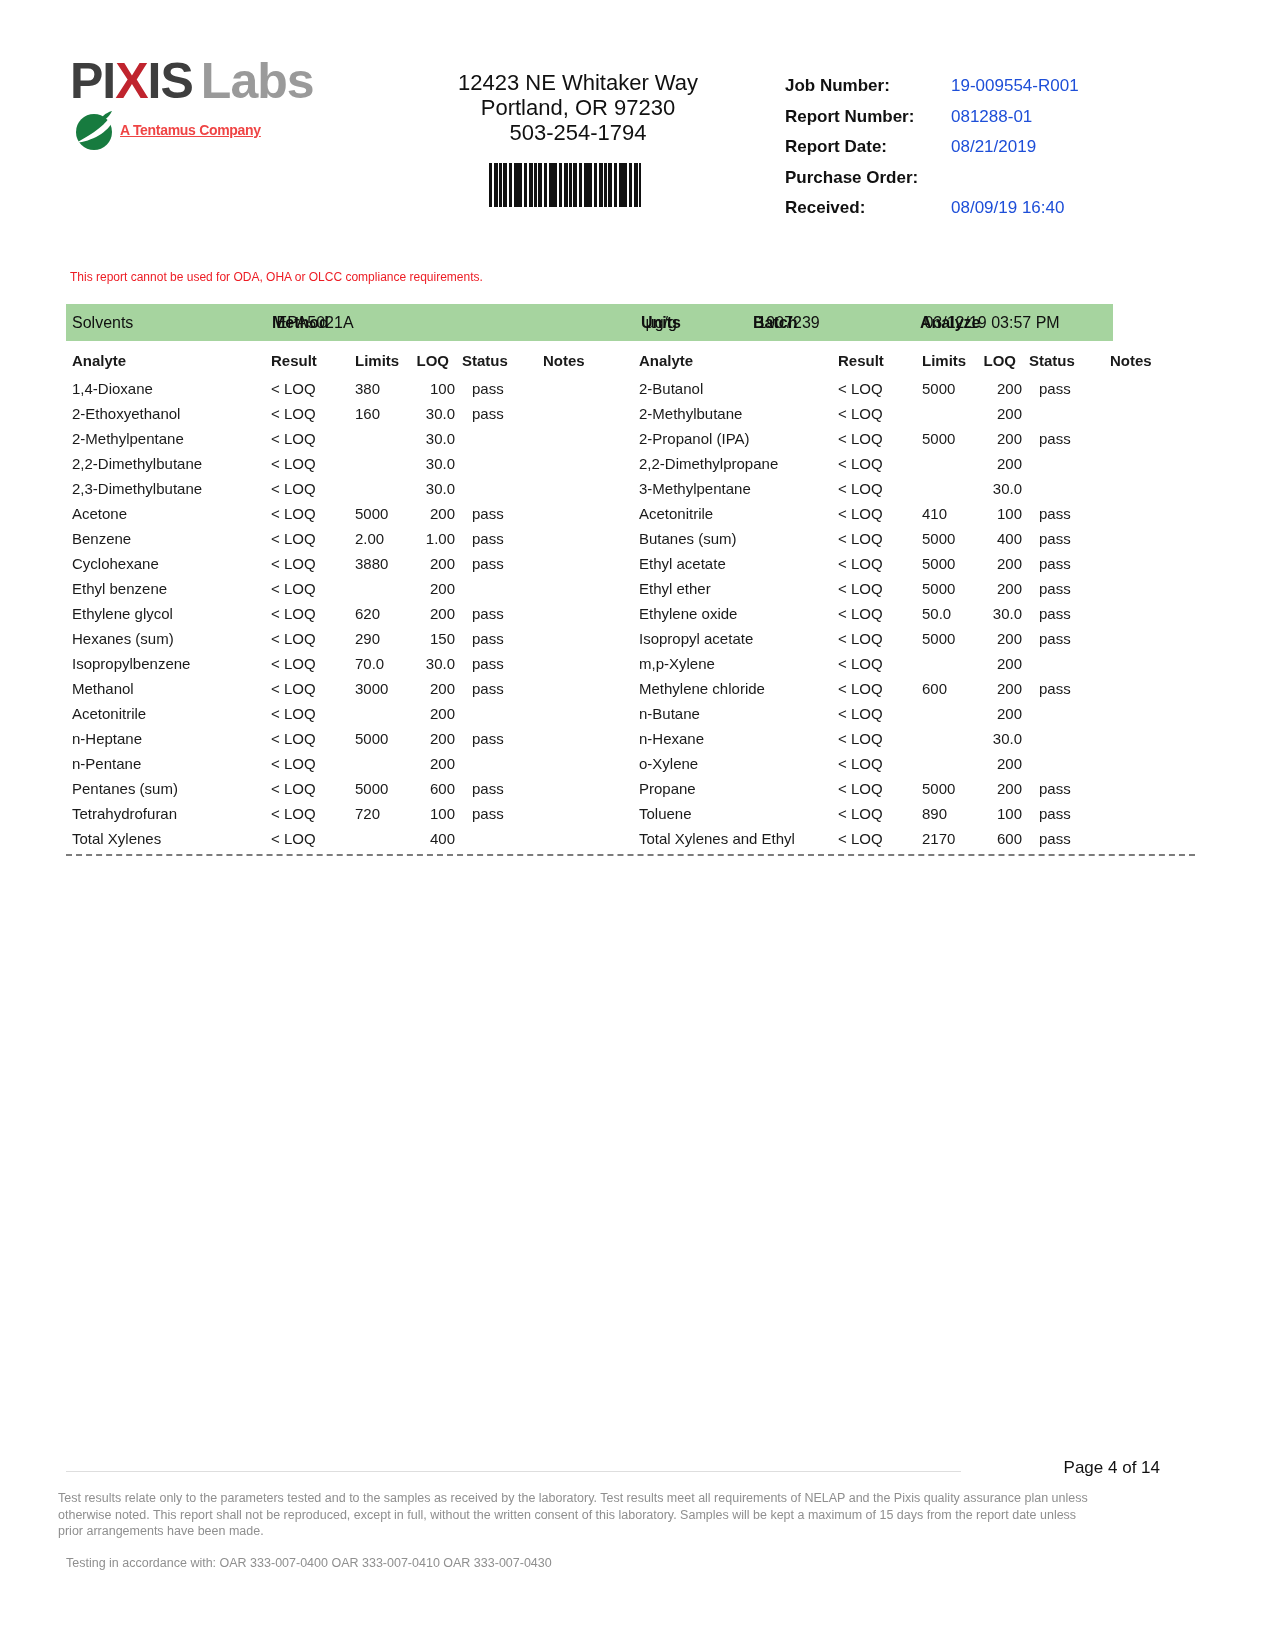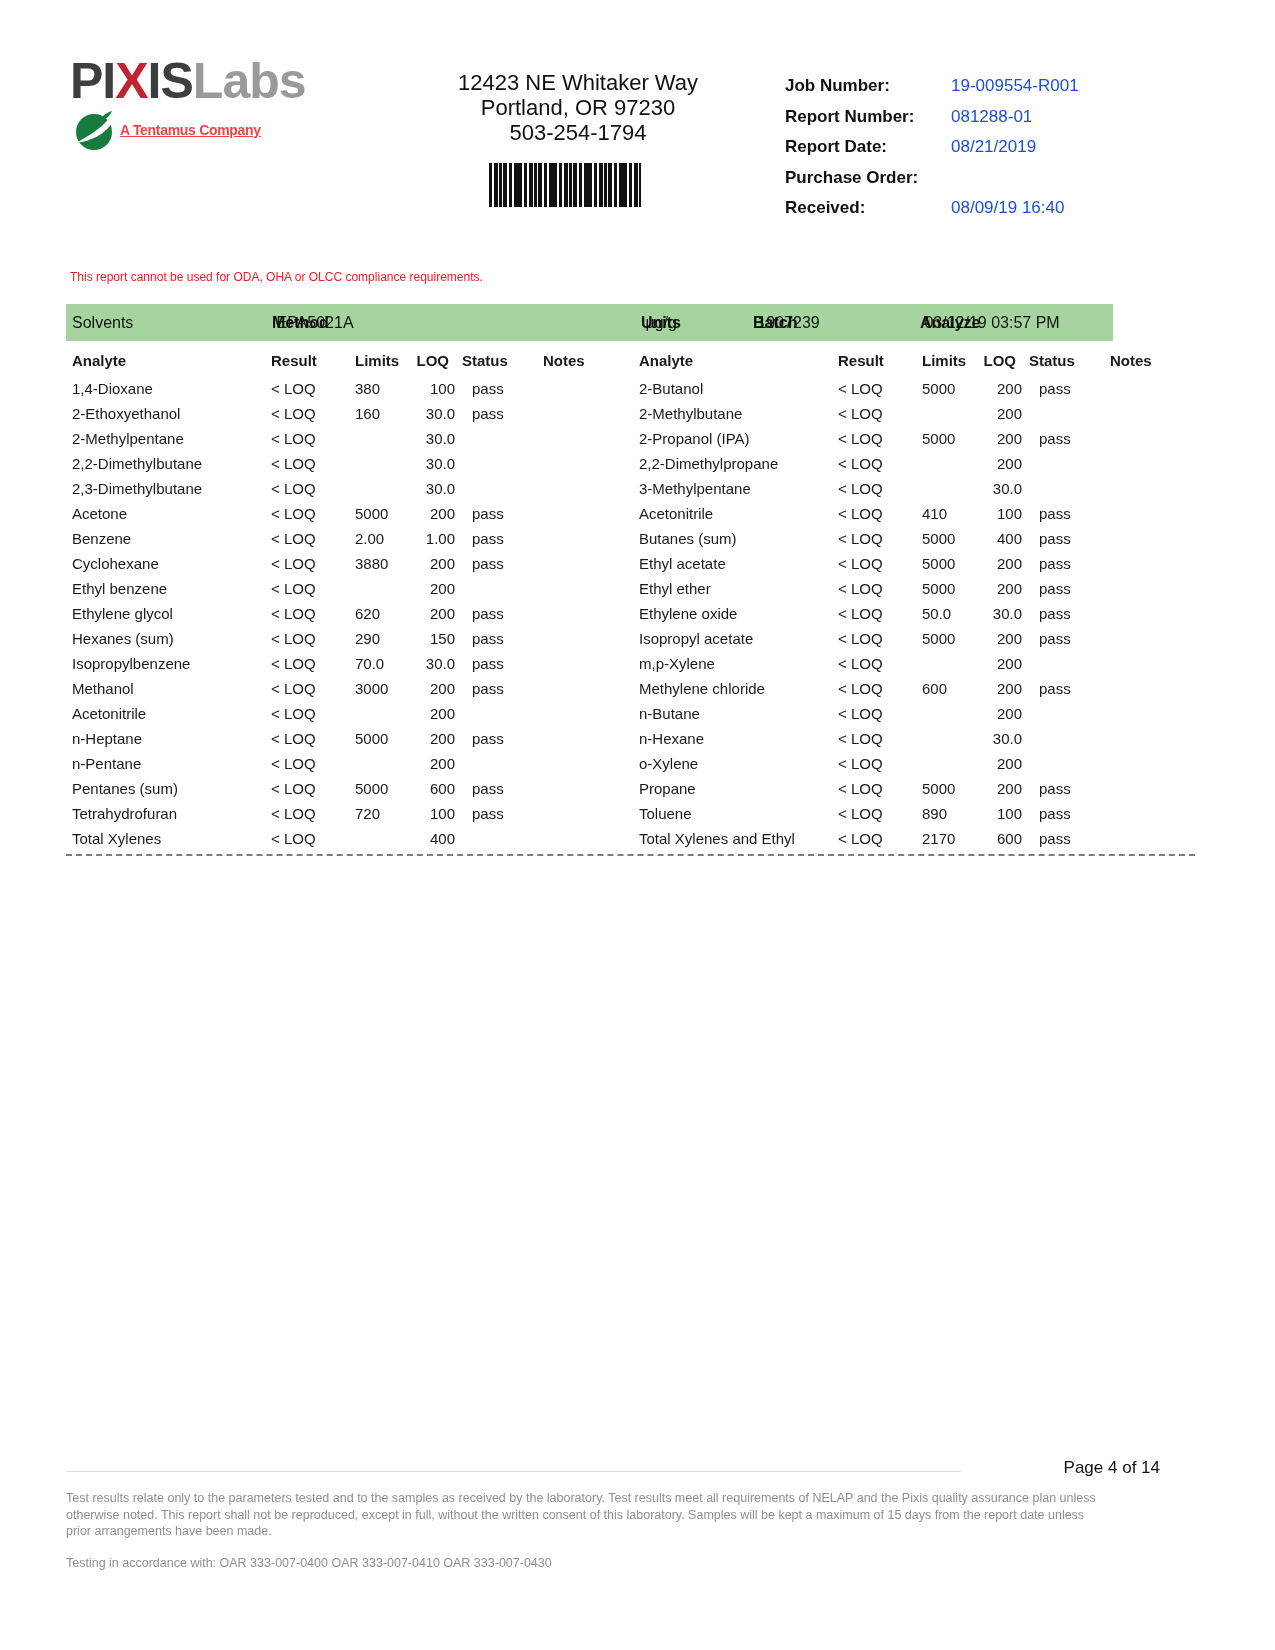--- a/index.html
+++ b/index.html
@@ -5,21 +5,21 @@
   html,body{margin:0;padding:0;background:#fff;}
   .page{
     position:relative;width:1275px;height:1650px;background:#ffffff;
     font-family:"Liberation Sans", sans-serif;color:#1a1a1a;overflow:hidden;
   }
   
   .logo{position:absolute;left:70px;top:56px;}
   .brand{font-size:50px;font-weight:bold;line-height:1;letter-spacing:-1px;white-space:nowrap;}
   .brand .b-dark{color:#3e3e3e;}
   .brand .b-red{color:#c0242e;}
-  .brand .b-gray{color:#9a9a9a;}
+  .brand .b-gray{color:#9a9a9a;margin-left:8px;}
   .tagline-row{display:flex;align-items:center;margin-top:3px;margin-left:6px;}
   .tagline-row svg{display:block;margin-right:6px;}
   .tagline{font-size:14px;font-weight:bold;color:#ef4444;letter-spacing:-0.3px;text-decoration:underline;}
   
   .address{position:absolute;left:453px;top:70px;width:250px;text-align:center;
            font-size:22px;line-height:25px;color:#111;}
   .barcode{position:absolute;left:489px;top:163px;width:152px;height:44px;background-color:#fff;
     background-image:
       repeating-linear-gradient(90deg,#111 0 2px,transparent 2px 7px),
       repeating-linear-gradient(90deg,#111 0 3px,transparent 3px 5px);}
@@ -51,21 +51,21 @@
   .thead .c-loq{padding-right:6px;}
   .c-status{padding-left:17px;}
   .thead .c-status{padding-left:7px;}
   .c-notes{padding-left:22px;}
   .thead .c-notes{padding-left:16px;}
   .dashed-line{position:absolute;left:66px;top:854px;width:1129px;border-top:2px dashed #7c7c7c;}
   
   .page-num{position:absolute;top:1458px;left:0;width:1160px;text-align:right;
             font-size:17px;color:#111;}
   .footer-rule{position:absolute;left:66px;top:1471px;width:895px;border-top:1px solid #dedede;}
-  .footer-text{position:absolute;left:66px;top:1490px;width:1032px;font-size:12.5px;
+  .footer-text{position:absolute;left:58px;top:1490px;width:1032px;font-size:12.5px;
                line-height:16.5px;color:#8f8f8f;}
   .accordance{position:absolute;left:66px;top:1556px;font-size:12.5px;color:#8f8f8f;}
 </style>
 </head>
 <body>
 
 <div class="page">
 
   <div class="logo">
     <div class="brand">

